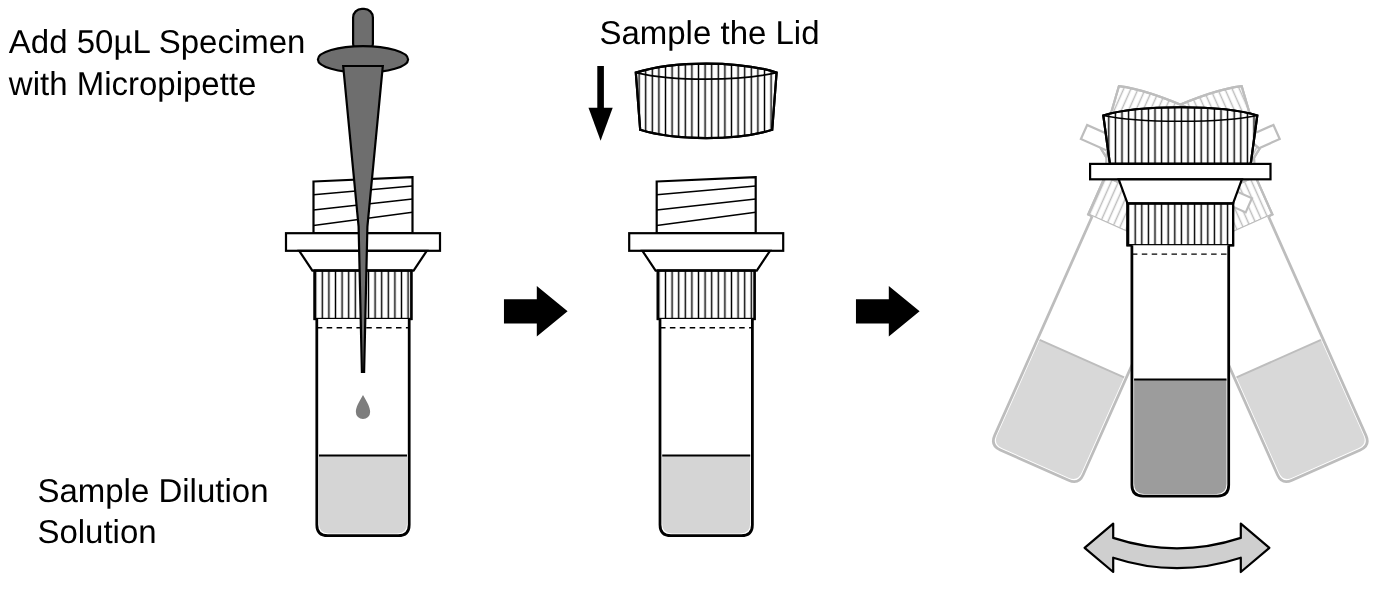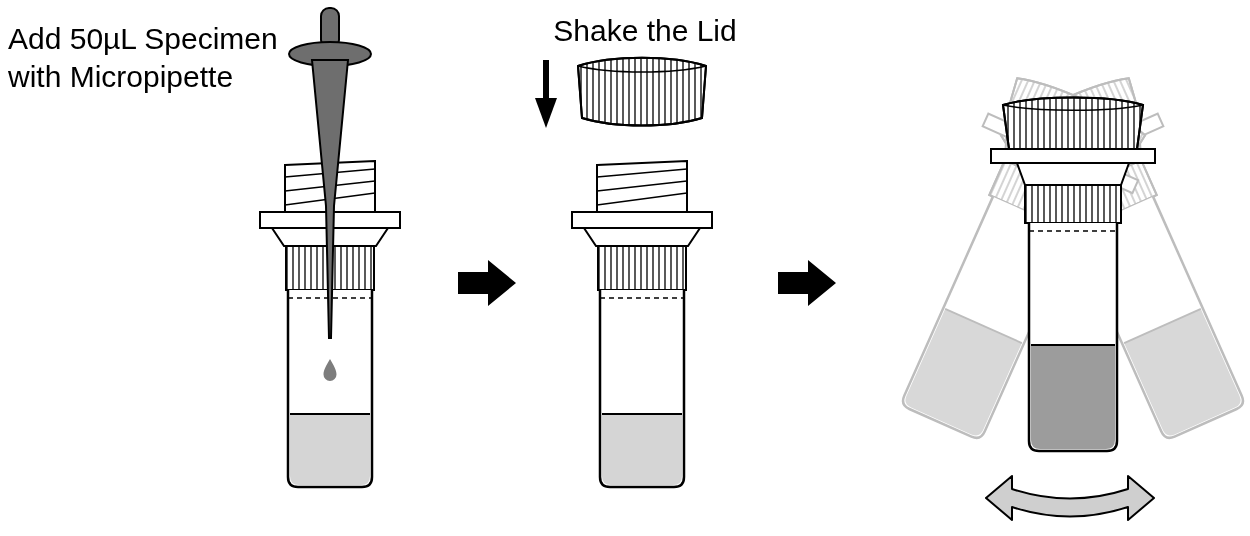--- a/index.html
+++ b/index.html
@@ -33,20 +33,22 @@
       </pattern>
       <pattern id="ribsg" width="6" height="10" patternUnits="userSpaceOnUse">
         <path d="M3 0 V10" stroke="#bdbdbd" stroke-width="1.3"></path>
       </pattern>
     </defs>
   </svg>
 
   <div class="label" style="left:8px;top:20px;">Add 50µL Specimen
 with Micropipette</div>
 
+  <div class="label" style="left:34px;top:428px;">Sample Dilution
+Solution</div>
 
   <svg class="gfx" style="left:230px;top:160px;" width="200" height="335" viewBox="0 0 200 335">
     <polygon points="55,5 145,1 145,52 55,52" fill="#fff" stroke="#000" stroke-width="2"></polygon>
     <path d="M55,17 L145,9 M55,31 L145,21 M55,45 L145,33" stroke="#000" stroke-width="1.4" fill="none"></path>
     <rect x="30" y="52" width="140" height="16" fill="#fff" stroke="#000" stroke-width="2"></rect>
     <polygon points="42,68 158,68 146,86 54,86" fill="#fff" stroke="#000" stroke-width="2"></polygon>
     <rect x="56" y="86" width="88" height="44" fill="#fff" stroke="#000" stroke-width="2"></rect>
     <rect x="56" y="86" width="88" height="44" fill="url(#ribs)" stroke="#000" stroke-width="2"></rect>
     <path d="M58,130 L58,317 Q58,327 68,327 L132,327 Q142,327 142,317 L142,130" fill="#fff" stroke="#000" stroke-width="2.5"></path>
     <path d="M58,138 H142" stroke="#000" stroke-width="1.3" stroke-dasharray="5 4" fill="none"></path>
@@ -60,21 +62,21 @@
       <ellipse cx="80" cy="48" rx="41" ry="12"></ellipse>
       <polygon points="62,54 98,54 84,200 81,332 79,332 76,200"></polygon>
     </g>
     <path d="M0,-13 C-4,-6 -6.5,-2 -6.5,2.5 A6.5,6.5 0 0 0 6.5,2.5 C6.5,-2 4,-6 0,-13 Z" transform="translate(80,366)" fill="#7d7d7d"></path>
   </svg>
 
   <svg class="gfx" style="left:458px;top:258px;" width="60" height="50" viewBox="0 0 60 50">
     <polygon points="0,14 30,14 30,2 58,25 30,48 30,36 0,36" fill="#000"></polygon>
   </svg>
 
-  <div class="label centered" style="left:520px;top:12px;width:250px;">Shake the Lid</div>
+  <div class="label centered" style="left:520px;top:12px;width:250px;">Sample the Lid</div>
 
   <svg class="gfx" style="left:530px;top:56px;" width="32" height="80" viewBox="0 0 32 80">
     <path d="M16,4 V46" stroke="#000" stroke-width="6"></path>
     <polygon points="5,42 27,42 16,72" fill="#000"></polygon>
   </svg>
 
   <svg class="gfx" style="left:572px;top:52px;" width="140" height="80" viewBox="0 0 140 80">
     <path d="M6,14 C40,3 100,3 134,14 L130,66 C98,76 42,76 10,66 Z" fill="#fff" stroke="#000" stroke-width="2"></path>
     <path d="M6,14 C40,3 100,3 134,14 L130,66 C98,76 42,76 10,66 Z" fill="url(#ribs)" stroke="#000" stroke-width="2"></path>
     <path d="M6,14 C40,22 100,22 134,14" fill="none" stroke="#000" stroke-width="1.6"></path>

